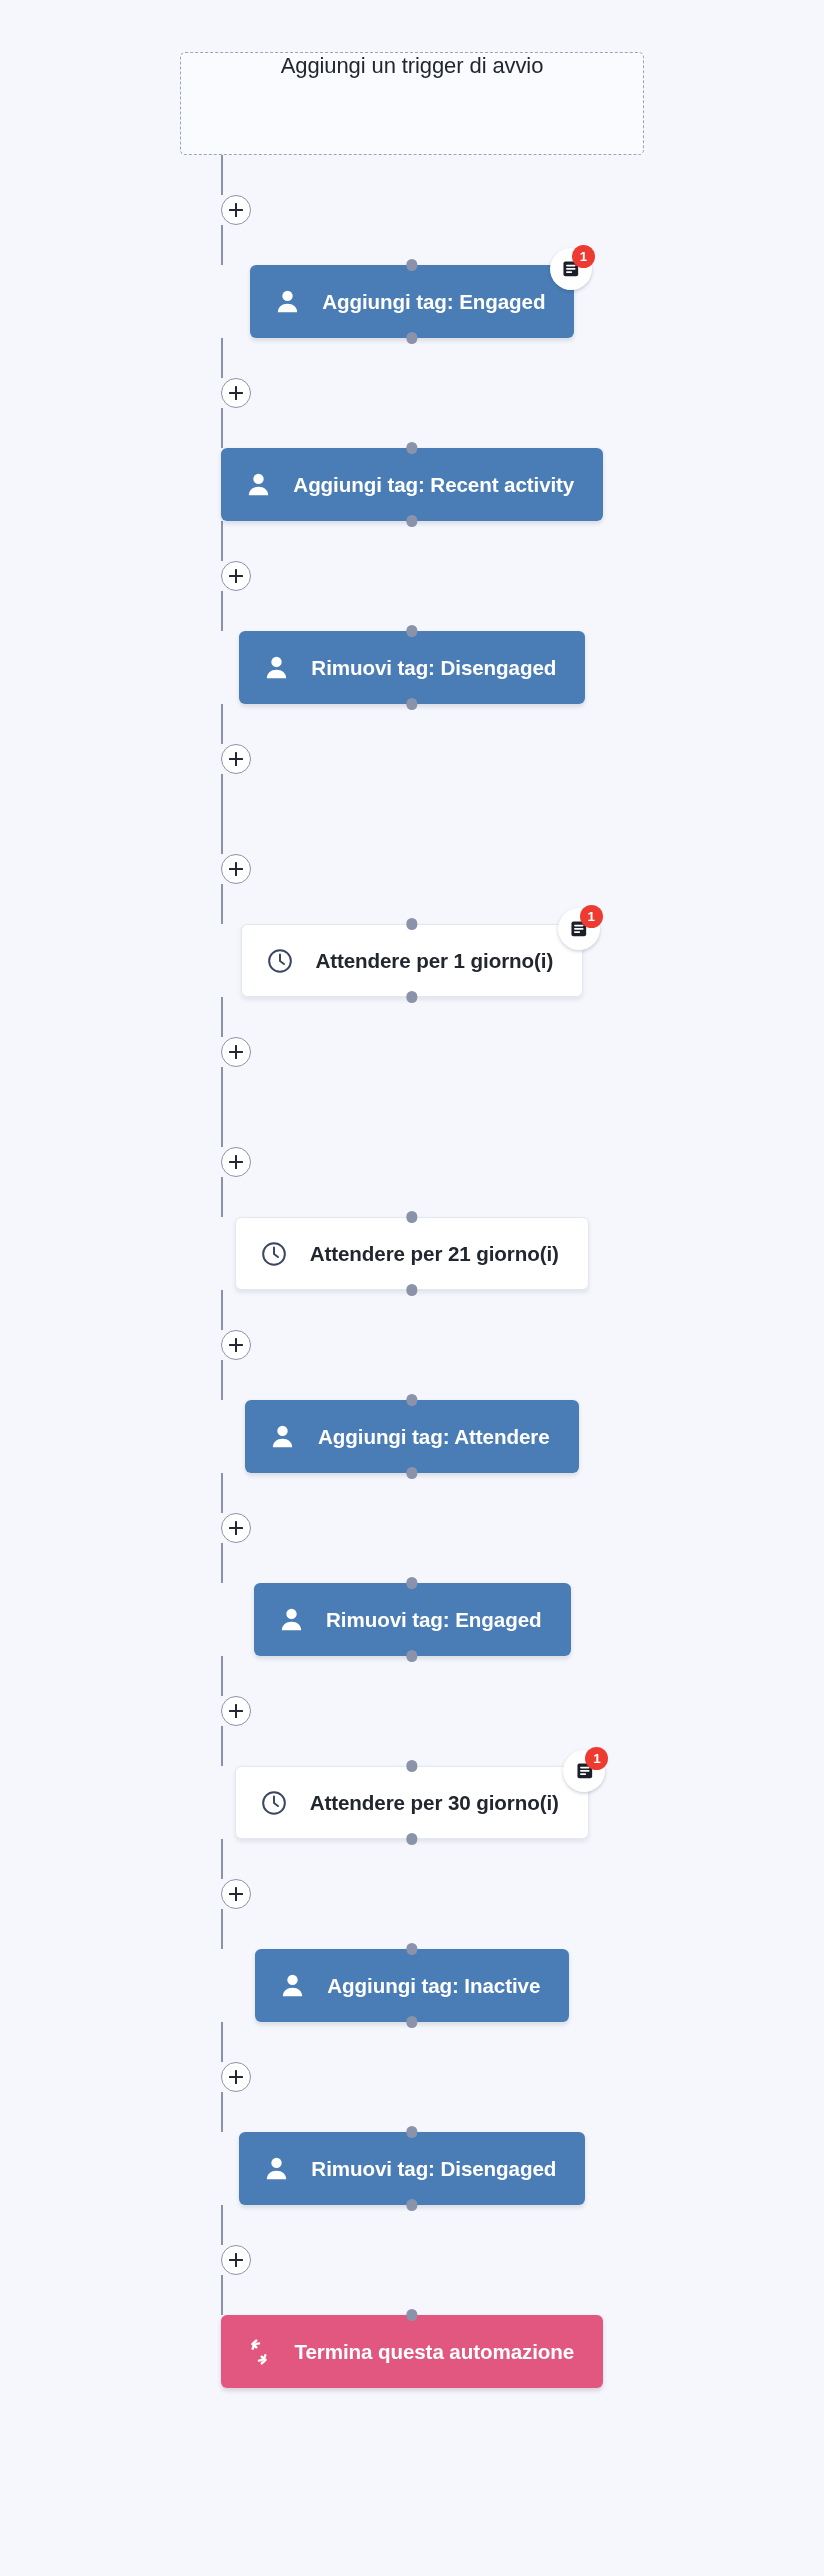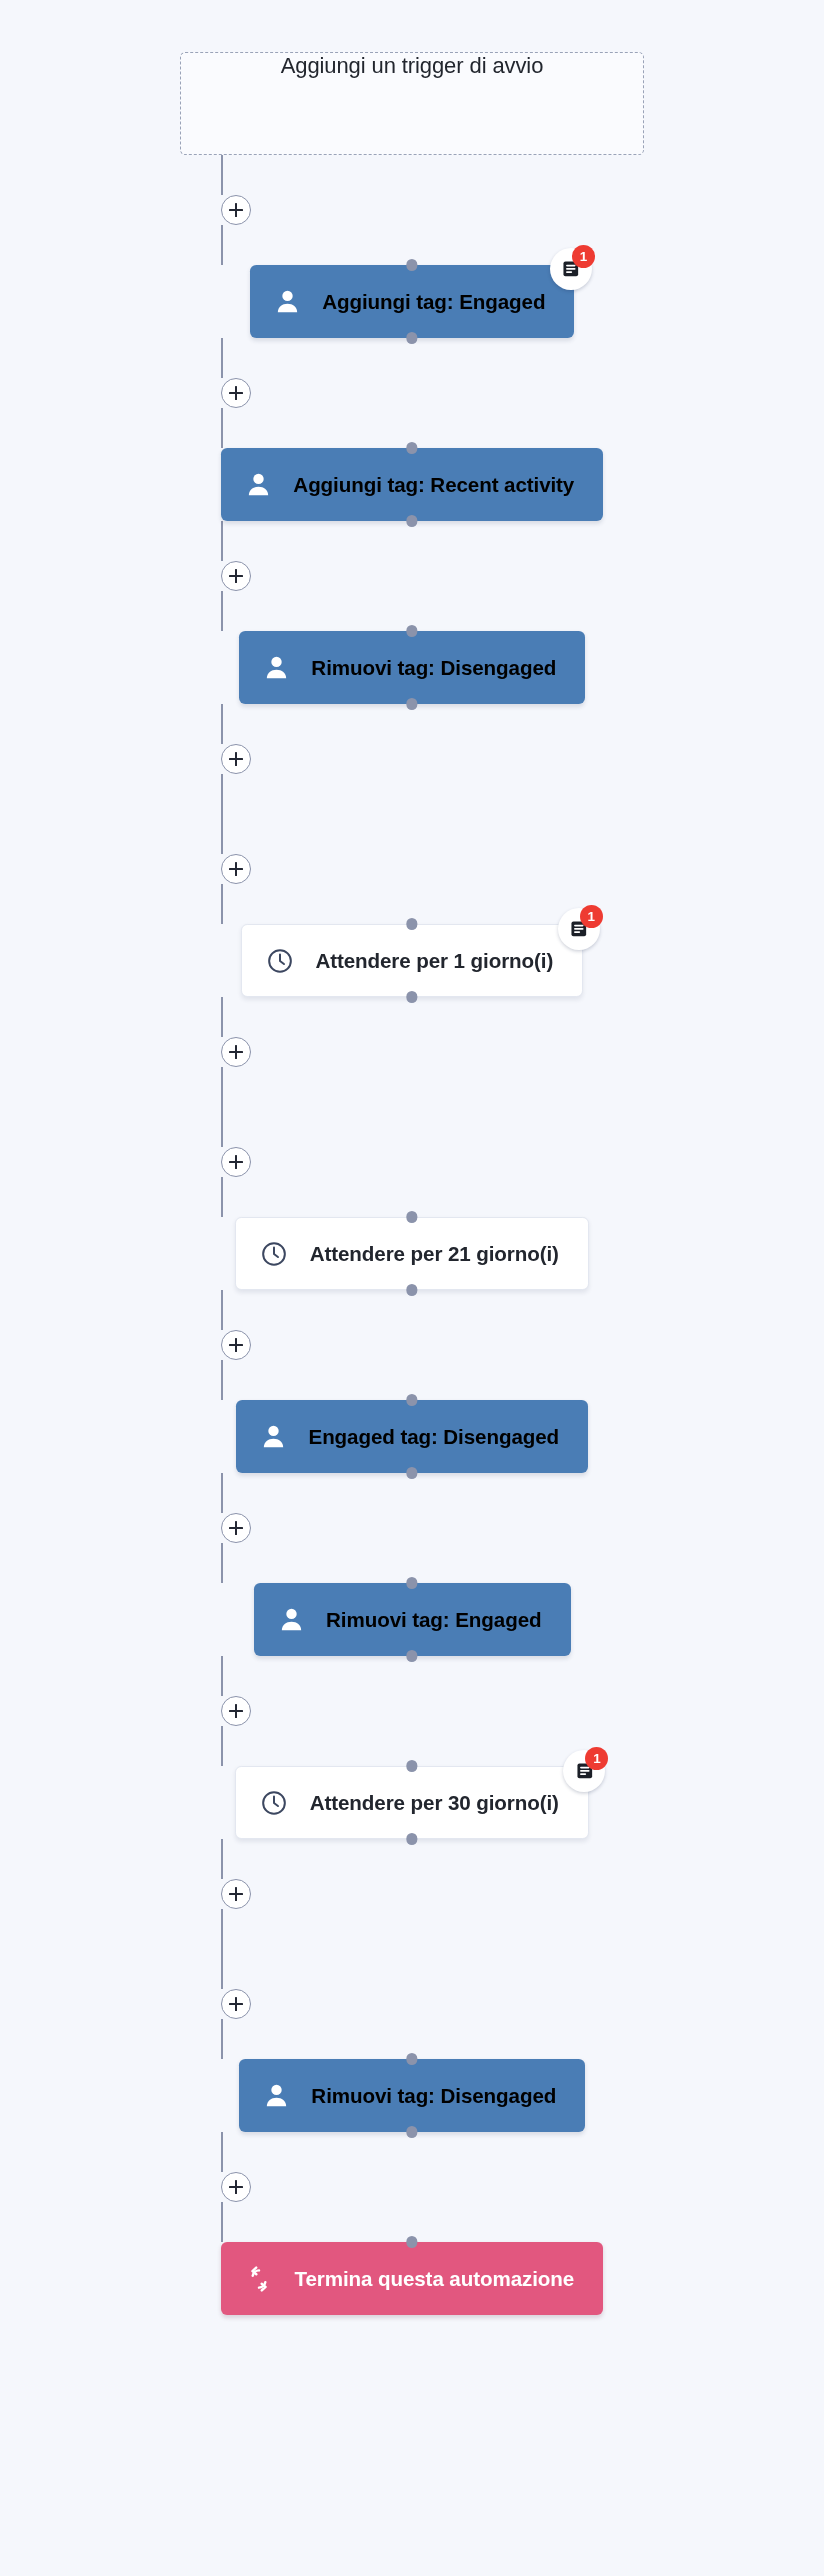--- a/index.html
+++ b/index.html
@@ -126,21 +126,21 @@
     font-size: 20.6px;
     font-weight: 700;
     letter-spacing: -0.1px;
     margin-left: 21.6px;
   }
 
   .node-card.tag {
     background: #4a7db5;
     box-shadow: 0 2.6px 4.6px rgba(30,45,80,0.13);
   }
-  .node-card.tag .node-label { color: #000000; }
+  .node-card.tag .node-label { color: #ffffff; }
 
   .node-card.wait {
     background: #ffffff;
     border: 1px solid #e3e7f0;
     box-shadow: 0 2.6px 4.6px rgba(30,45,80,0.09);
   }
   .node-card.wait .node-label { color: #22262e; font-weight: 700; }
 
   .node-card.end {
     background: #e2577f;
@@ -303,21 +303,21 @@
       <div class="plus-btn">
         <span></span>
       </div>
       <div class="connector short"></div>
       <div class="node-wrap">
         <div class="node-card tag">
   <svg class="icon person" viewBox="0 0 24 24" fill="#ffffff" aria-hidden="true">
     <circle cx="12" cy="7" r="4.6"></circle>
     <path d="M3.4 21.5c0-4.6 3.9-7.6 8.6-7.6s8.6 3 8.6 7.6z"></path>
   </svg>
-<span class="node-label">Engaged tag: Disengaged</span>
+<span class="node-label">Aggiungi tag: Attendere</span>
         </div>
       </div>
       <div class="connector short"></div>
       <div class="plus-btn">
         <span></span>
       </div>
       <div class="connector short"></div>
       <div class="node-wrap">
         <div class="node-card tag">
   <svg class="icon person" viewBox="0 0 24 24" fill="#ffffff" aria-hidden="true">
@@ -348,20 +348,29 @@
   </svg>
 <span class="badge-count">1</span>
           </div>
         </div>
       </div>
       <div class="connector short"></div>
       <div class="plus-btn">
         <span></span>
       </div>
       <div class="connector short"></div>
+      <div class="node-wrap">
+        <div class="node-card tag">
+  <svg class="icon person" viewBox="0 0 24 24" fill="#ffffff" aria-hidden="true">
+    <circle cx="12" cy="7" r="4.6"></circle>
+    <path d="M3.4 21.5c0-4.6 3.9-7.6 8.6-7.6s8.6 3 8.6 7.6z"></path>
+  </svg>
+<span class="node-label">Aggiungi tag: Inactive</span>
+        </div>
+      </div>
       <div class="connector short"></div>
       <div class="plus-btn">
         <span></span>
       </div>
       <div class="connector short"></div>
       <div class="node-wrap">
         <div class="node-card tag">
   <svg class="icon person" viewBox="0 0 24 24" fill="#ffffff" aria-hidden="true">
     <circle cx="12" cy="7" r="4.6"></circle>
     <path d="M3.4 21.5c0-4.6 3.9-7.6 8.6-7.6s8.6 3 8.6 7.6z"></path>

